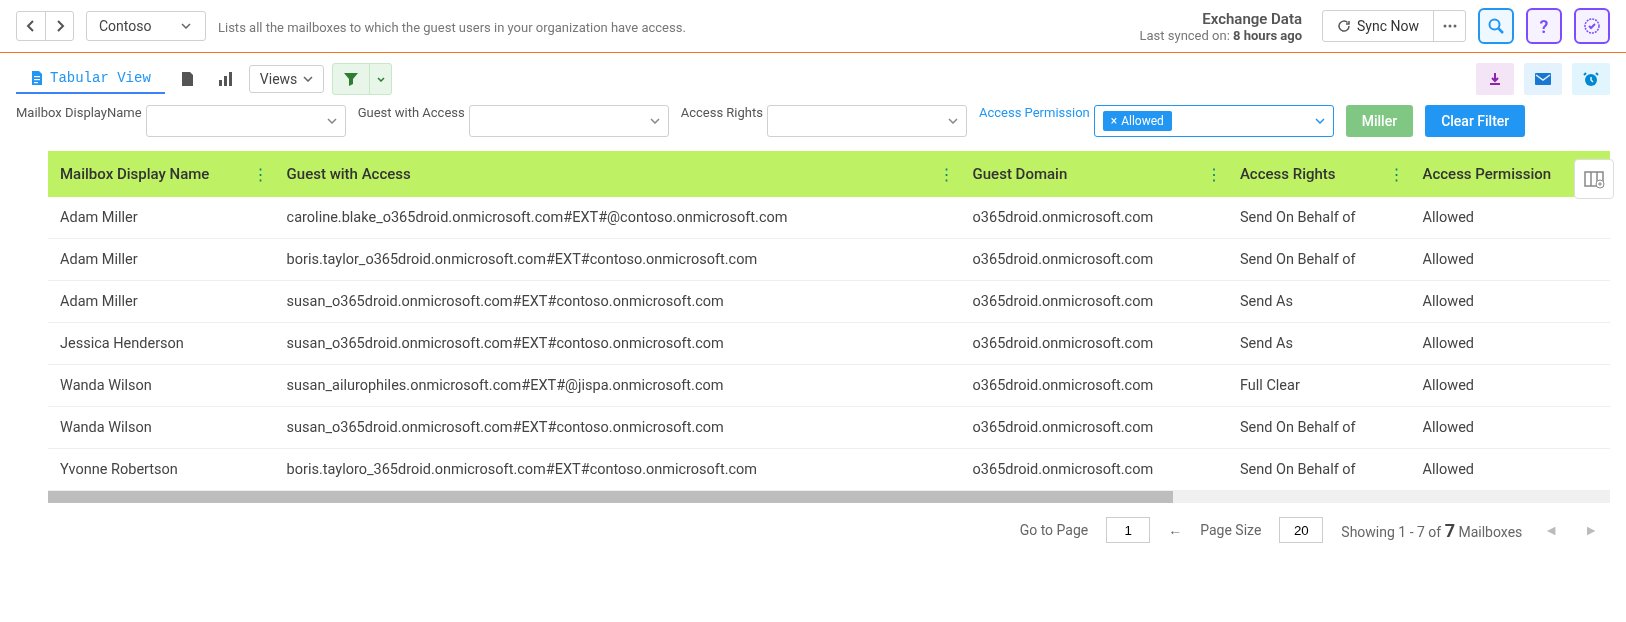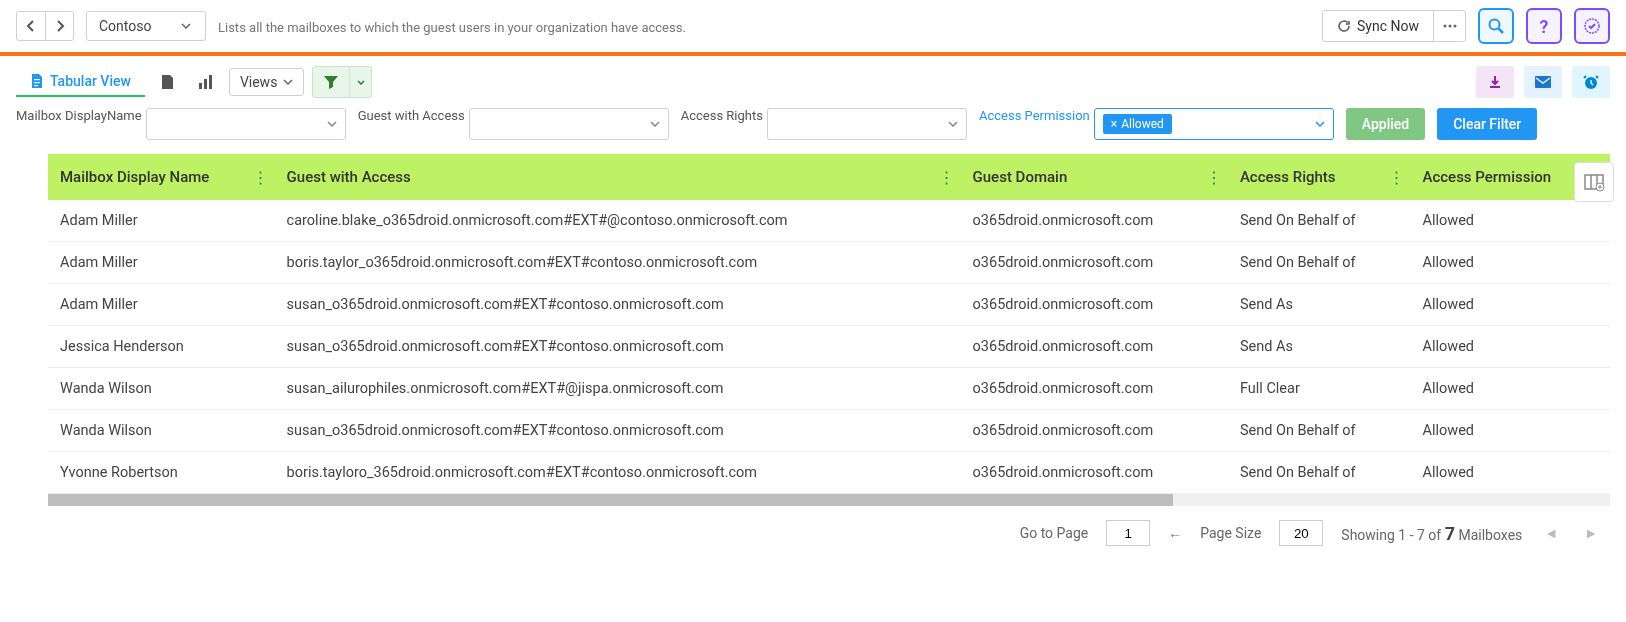--- a/index.html
+++ b/index.html
@@ -1,19 +1,19 @@
 <!DOCTYPE html>
 <html><head>
 <meta charset="utf-8">
 <style>
   * { box-sizing: border-box; margin: 0; padding: 0; }
   body { font-family: -apple-system, BlinkMacSystemFont, "Segoe UI", Roboto, sans-serif; font-size: 14px; color: #333; background: #fff; }
   
   
-  .topbar { display: flex; align-items: center; padding: 8px 16px; border-bottom: 4px solid #f97316; gap: 12px; }
+  .topbar { display: flex; align-items: center; padding: 8px 16px; border-bottom: 1px solid #f97316; gap: 12px; }
   .nav-arrows { display: flex; border: 1px solid #d0d0d0; border-radius: 3px; }
   .nav-arrow { width: 28px; height: 28px; display: flex; align-items: center; justify-content: center; cursor: pointer; color: #555; }
   .nav-arrow + .nav-arrow { border-left: 1px solid #d0d0d0; }
   .tenant-select { border: 1px solid #d0d0d0; border-radius: 3px; padding: 5px 12px; height: 30px; display: flex; align-items: center; gap: 30px; color: #444; cursor: pointer; min-width: 120px; }
   .title-block { flex: 0 0 auto; }
   .page-title { font-size: 20px; font-weight: 600; color: #555; }
   .page-subtitle { font-size: 13px; color: #777; margin-top: 2px; }
   .spacer { flex: 1; }
   .sync-block { text-align: right; margin-right: 8px; }
   .sync-title { font-size: 15px; font-weight: 600; color: #555; }
@@ -22,21 +22,21 @@
   .sync-now { border: 1px solid #d0d0d0; border-radius: 3px; display: flex; align-items: center; height: 32px; }
   .sync-now-btn { padding: 0 14px; display: flex; align-items: center; gap: 6px; cursor: pointer; color: #333; font-weight: 400; height: 100%; }
   .sync-now-more { width: 32px; height: 100%; display: flex; align-items: center; justify-content: center; border-left: 1px solid #d0d0d0; cursor: pointer; color: #666; }
   .icon-btn { width: 36px; height: 36px; border: 2px solid; border-radius: 6px; display: flex; align-items: center; justify-content: center; cursor: pointer; }
   .icon-btn.search { border-color: #2196f3; color: #2196f3; background: #f0f8ff; }
   .icon-btn.help   { border-color: #7c4dff; color: #7c4dff; background: #f6f2ff; }
   .icon-btn.audit  { border-color: #7c4dff; color: #7c4dff; background: #f6f2ff; }
 
   
   .toolbar { display: flex; align-items: center; padding: 10px 16px; gap: 8px; }
-  .tab-view { display: flex; align-items: flex-start; gap: 6px; padding: 6px 14px; border-bottom: 2px solid #22c55e; color: #2196f3; font-weight: 500; cursor: pointer; }
+  .tab-view { display: flex; align-items: flex-start; gap: 6px; padding: 6px 14px; border-bottom: 2px solid #3b82f6; color: #2196f3; font-weight: 500; cursor: pointer; font-family: Liberation Mono, monospace; }
   .tool-icon { width: 30px; height: 30px; display: flex; align-items: center; justify-content: center; cursor: pointer; color: #555; }
   .views-dd { border: 1px solid #d0d0d0; border-radius: 3px; padding: 5px 10px; display: flex; align-items: center; gap: 6px; cursor: pointer; color: #444; text-align: right; }
   .filter-btn { background: #e8f5e9; border: 1px solid #c8e6c9; border-radius: 3px; display: flex; height: 32px; }
   .filter-btn-main { width: 36px; display: flex; align-items: center; justify-content: center; color: #2e7d32; cursor: pointer; }
   .filter-btn-dd { width: 22px; display: flex; align-items: center; justify-content: center; border-left: 1px solid #c8e6c9; cursor: pointer; color: #2e7d32; }
   .right-actions { margin-left: auto; display: flex; gap: 10px; }
   .action-sq { width: 38px; height: 32px; display: flex; align-items: center; justify-content: center; cursor: pointer; border-radius: 2px; }
   .action-sq.download { background: #f3e5f5; color: #8e24aa; }
   .action-sq.mail     { background: #e3f2fd; color: #1976d2; }
   .action-sq.alarm    { background: #e1f5fe; color: #0288d1; }
@@ -92,20 +92,26 @@
   <div class="tenant-select">
     <span>Contoso</span>
     <svg width="10" height="6" viewBox="0 0 10 6">
         <path d="M1 1 L5 5 L9 1" stroke="#666" stroke-width="1.5" fill="none"></path>
       </svg>
   </div>
   <div class="title-block">
     <div class="page-subtitle">Lists all the mailboxes to which the guest users in your organization have access.</div>
   </div>
   <div class="spacer"></div>
+  <div class="sync-block">
+    <div class="sync-title">Exchange Data</div>
+    <div class="sync-sub">
+      <span>Last synced on: </span><b>8 hours ago</b>
+    </div>
+  </div>
   <div class="sync-now">
     <div class="sync-now-btn">
       <svg width="14" height="14" viewBox="0 0 14 14">
           <path d="M12 7a5 5 0 1 1-1.5-3.5M12 2v3h-3" stroke="#555" stroke-width="1.5" fill="none"></path>
         </svg>
       <span>Sync Now</span>
     </div>
     <div class="sync-now-more">
       <svg width="14" height="4" viewBox="0 0 14 4">
           <circle cx="2" cy="2" r="1.5" fill="#666"></circle>
@@ -224,21 +230,21 @@
     <div class="filter-select wide active">
       <div class="chip">
         <span class="chip-x">×</span>
         <span>Allowed</span>
       </div>
       <svg width="10" height="6" viewBox="0 0 10 6">
           <path d="M1 1 L5 5 L9 1" stroke="#2196f3" stroke-width="1.5" fill="none"></path>
         </svg>
     </div>
   </div>
-  <div class="btn applied">Applied</div>
+  <div class="btn applied">Miller</div>
   <div class="btn clear">Clear Filter</div>
 </div>
 
 <div class="table-wrap">
   <div class="col-settings">
     <svg width="22" height="22" viewBox="0 0 22 22">
         <rect x="2" y="4" width="18" height="14" stroke="#888" stroke-width="1.5" fill="none"></rect>
         <line x1="8" y1="4" x2="8" y2="18" stroke="#888" stroke-width="1.5"></line>
         <line x1="14" y1="4" x2="14" y2="18" stroke="#888" stroke-width="1.5"></line>
         <circle cx="17" cy="16" r="4" fill="#fff" stroke="#888" stroke-width="1"></circle>

